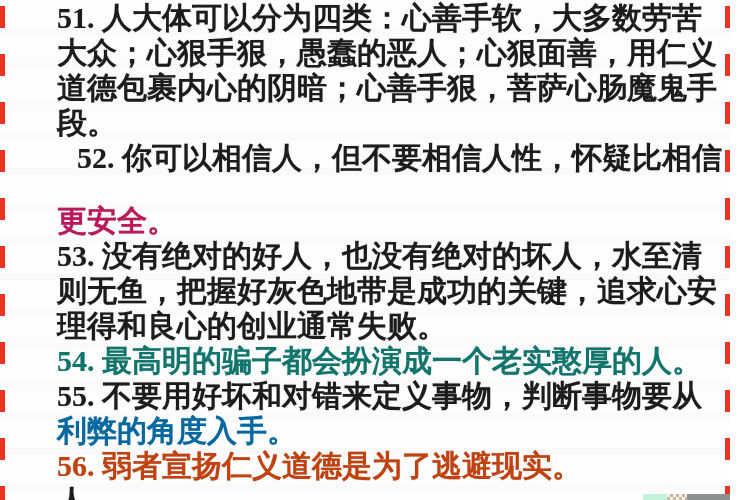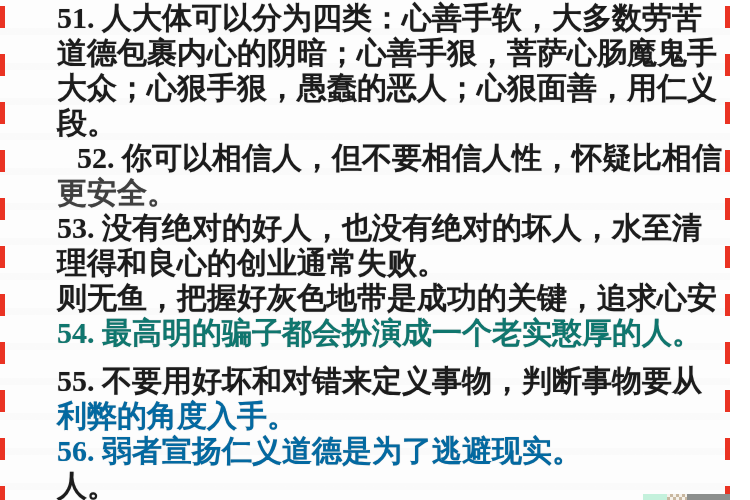--- a/index.html
+++ b/index.html
@@ -56,32 +56,32 @@
     background-position: 0 0, 3px 3px;
   }
 </style>
 </head>
 <body>
 
 <div class="page" id="page" style="background: rgb(253, 253, 253);">
   <div class="jpeg-bands"></div>
   <div class="text-block" id="text-block">
       <div class="line" style="color: rgb(28, 28, 28);">51. 人大体可以分为四类：心善手软，大多数劳苦</div>
+      <div class="line" style="color: rgb(28, 28, 28);">大众；心狠手狠，愚蠢的恶人；心狠面善，用仁义</div>
       <div class="line" style="color: rgb(28, 28, 28);">道德包裹内心的阴暗；心善手狠，菩萨心肠魔鬼手</div>
-      <div class="line" style="color: rgb(28, 28, 28);">大众；心狠手狠，愚蠢的恶人；心狠面善，用仁义</div>
       <div class="line" style="color: rgb(28, 28, 28);">段。</div>
       <div class="line" style="color: rgb(28, 28, 28); margin-left: 20px;">52. 你可以相信人，但不要相信人性，怀疑比相信</div>
-      <div class="line" style="color: #404040;">更安全。</div>
+      <div class="line" style="color: #be185d; margin-top: 28px;">更安全。</div>
       <div class="line" style="color: rgb(28, 28, 28);">53. 没有绝对的好人，也没有绝对的坏人，水至清</div>
+      <div class="line" style="color: rgb(28, 28, 28);">则无鱼，把握好灰色地带是成功的关键，追求心安</div>
       <div class="line" style="color: rgb(28, 28, 28);">理得和良心的创业通常失败。</div>
-      <div class="line" style="color: rgb(28, 28, 28);">则无鱼，把握好灰色地带是成功的关键，追求心安</div>
       <div class="line" style="color: #0f766e;">54. 最高明的骗子都会扮演成一个老实憨厚的人。</div>
-      <div class="line" style="color: rgb(28, 28, 28); margin-top: 13px;">55. 不要用好坏和对错来定义事物，判断事物要从</div>
+      <div class="line" style="color: rgb(28, 28, 28);">55. 不要用好坏和对错来定义事物，判断事物要从</div>
       <div class="line" style="color: #0369a1;">利弊的角度入手。</div>
-      <div class="line" style="color: #0369a1;">56. 弱者宣扬仁义道德是为了逃避现实。</div>
+      <div class="line" style="color: #c2410c;">56. 弱者宣扬仁义道德是为了逃避现实。</div>
       <div class="line" style="color: rgb(28, 28, 28);">人。</div>
     </div>
 <div class="edge-mark left" style="top: 6px; width: 5px; height: 22px; background: rgb(234, 51, 35);"></div>
     <div class="edge-mark left" style="top: 54px; width: 5px; height: 22px; background: rgb(234, 51, 35);"></div>
     <div class="edge-mark left" style="top: 102px; width: 5px; height: 22px; background: rgb(234, 51, 35);"></div>
     <div class="edge-mark left" style="top: 150px; width: 5px; height: 22px; background: rgb(234, 51, 35);"></div>
     <div class="edge-mark left" style="top: 198px; width: 5px; height: 22px; background: rgb(234, 51, 35);"></div>
     <div class="edge-mark left" style="top: 246px; width: 5px; height: 22px; background: rgb(234, 51, 35);"></div>
     <div class="edge-mark left" style="top: 294px; width: 5px; height: 22px; background: rgb(234, 51, 35);"></div>
     <div class="edge-mark left" style="top: 342px; width: 5px; height: 22px; background: rgb(234, 51, 35);"></div>

